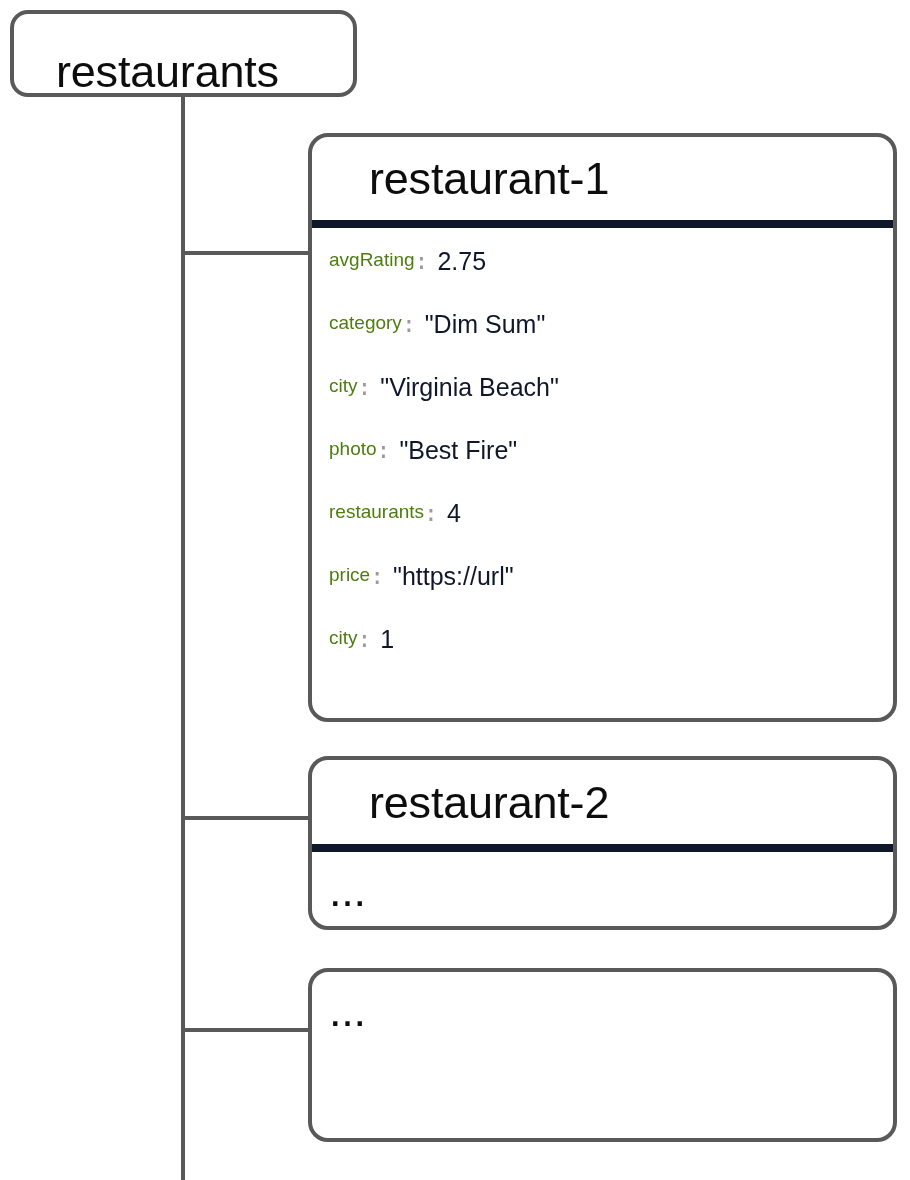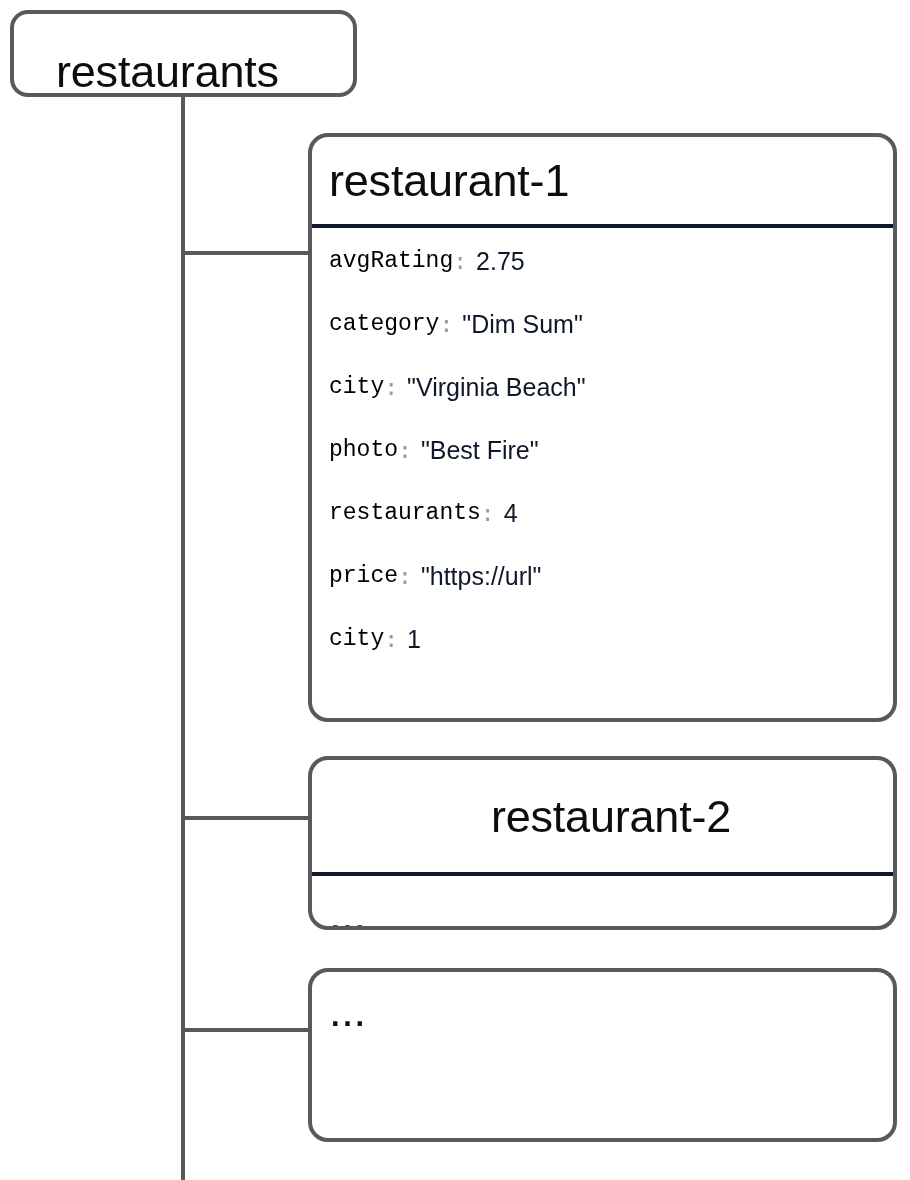--- a/index.html
+++ b/index.html
@@ -76,28 +76,29 @@
     overflow: hidden;
     display: flex;
     flex-direction: column;
   }
   .card-1 { top: 133px; height: 589px; }
   .card-2 { top: 756px; height: 174px; }
   .card-3 { top: 968px; height: 174px; }
 
   .card-header {
     box-sizing: border-box;
-    border-bottom: 4px solid #0f172a;
+    border-bottom: 8px solid #0f172a;
     display: flex;
     align-items: center;
     flex: none;
+    padding-left: 40px;
   }
   .card-1 .card-header { height: 91px; }
   .card-2 .card-header,
-  .card-3 .card-header { height: 116px; justify-content: center; }
+  .card-3 .card-header { height: 92px; }
 
   .card-title {
     font-size: 45px;
     color: #0d0d0d;
     letter-spacing: -0.2px;
     padding-left: 17px;
     line-height: 1;
     white-space: nowrap;
   }
 
@@ -114,23 +115,23 @@
     bottom: 0;
     padding-top: 22px;
   }
   .field-row {
     height: 63px;
     display: flex;
     align-items: flex-start;
     white-space: nowrap;
   }
   .field-key {
-    font-family: Liberation Mono, monospace;
-    font-size: 23px;
-    color: #000000;
+    font-family: Liberation Sans, sans-serif;
+    font-size: 19px;
+    color: #4d7c0f;
     line-height: 1;
   }
   .field-sep {
     font-family: "DejaVu Sans Mono", monospace;
     font-size: 23px;
     color: #9b9b9b;
     line-height: 1;
   }
   .field-value {
     font-family: "Liberation Sans", sans-serif;

